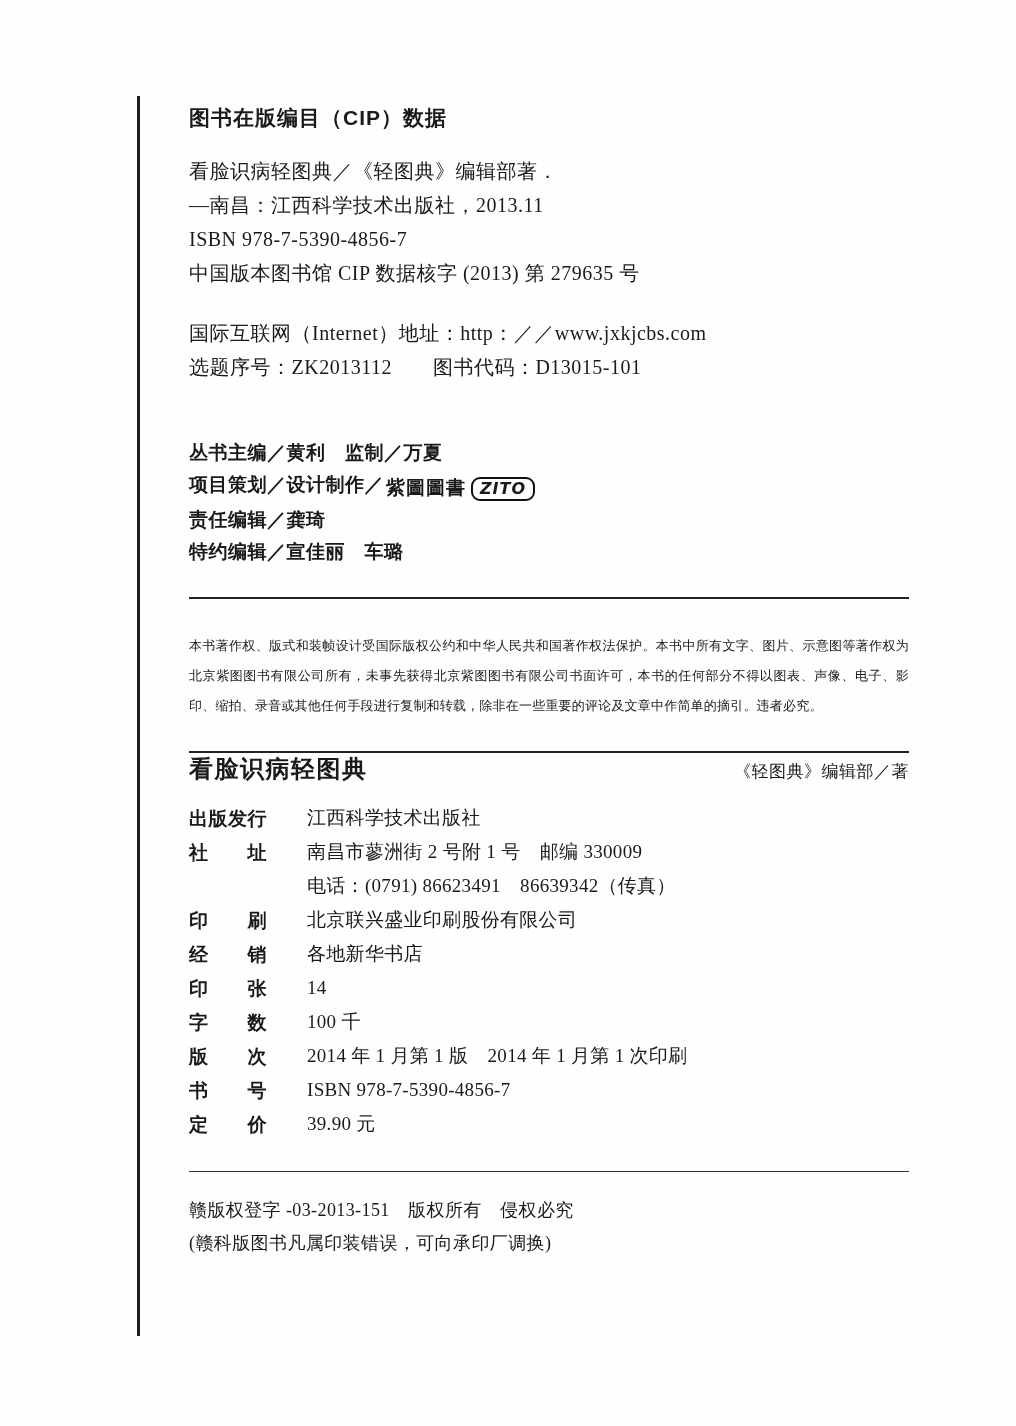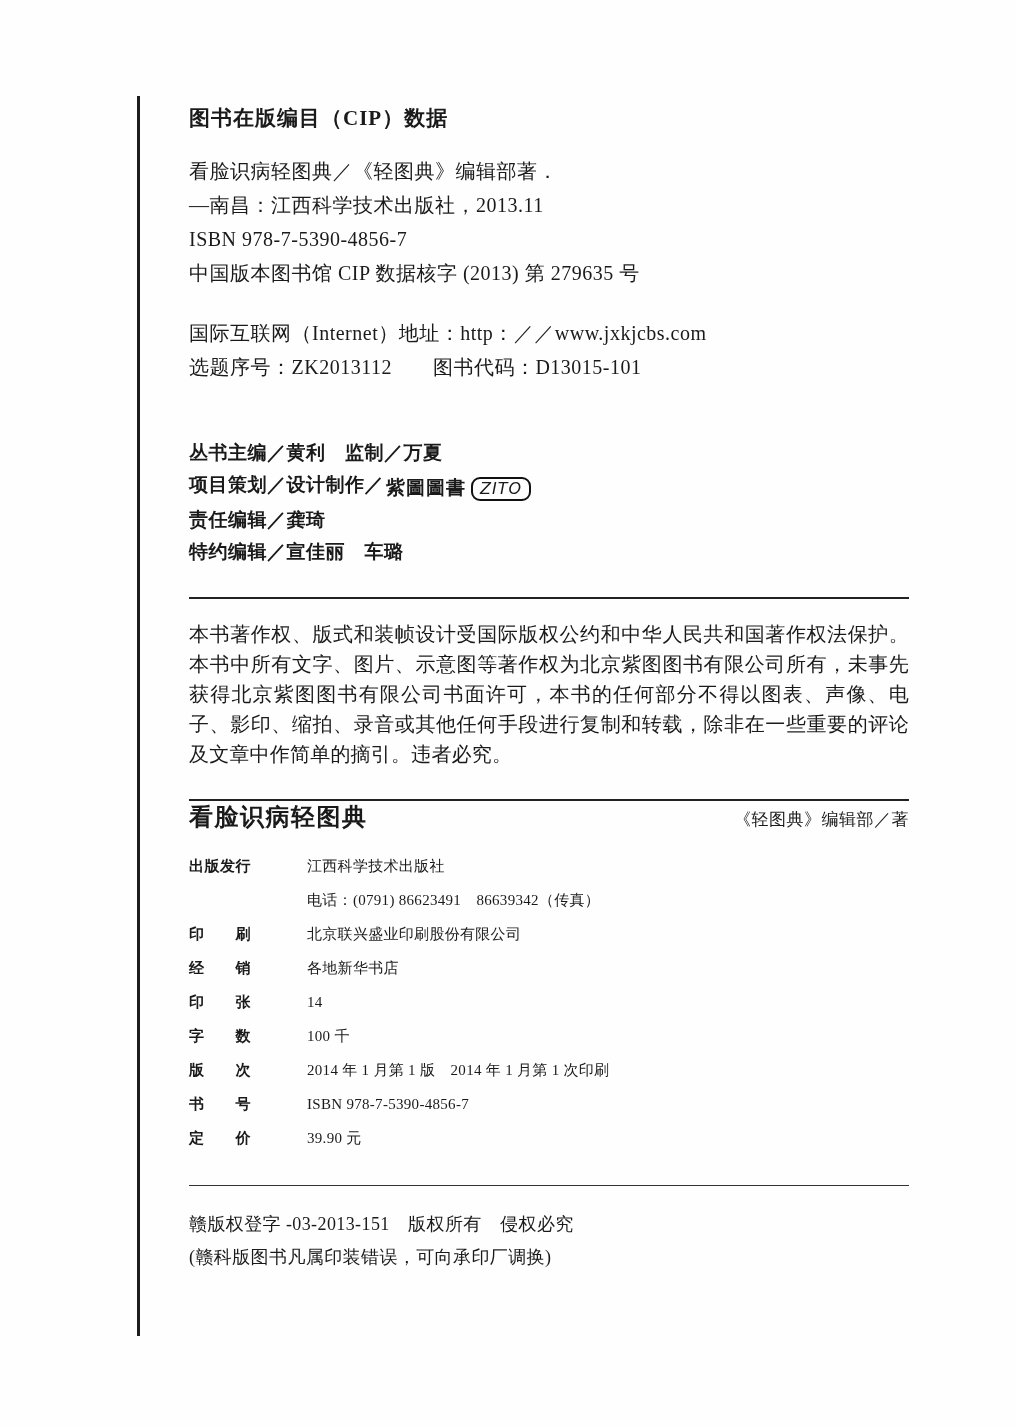--- a/index.html
+++ b/index.html
@@ -36,21 +36,21 @@
 
   .content {
     position: absolute;
     left: 189px;
     top: 104px;
     width: 720px;
   }
 
   
   .cip-title {
-    font-family: Liberation Serif, serif;
+    font-family: Liberation Sans, sans-serif;
     font-weight: bold;
     font-size: 21px;
     letter-spacing: 1px;
     margin-bottom: 22px;
   }
   .cip-line {
     font-size: 20px;
     line-height: 34px;
     letter-spacing: 0.5px;
     white-space: pre;
@@ -80,39 +80,39 @@
     font-size: 19px;
     letter-spacing: 1px;
   }
   .logo-badge {
     display: inline-block;
     border: 2px solid #111;
     border-radius: 9px;
     padding: 0px 7px 1px 7px;
     margin-left: 5px;
     font-family: "DejaVu Sans", "Liberation Sans", sans-serif;
-    font-weight: normal;
+    font-weight: bold;
     font-size: 16px;
     font-style: italic;
     letter-spacing: 1px;
     line-height: 19px;
   }
 
   
   .rule {
     height: 2px;
     background: #222;
     margin: 30px 0 0 0;
   }
   .rule.thin { height: 1px; background: #333; }
 
   
   .copyright {
-    margin-top: 20px;
-    font-size: 20px;
+    margin-top: 32px;
+    font-size: 13px;
     line-height: 30px;
     text-align: justify;
     letter-spacing: 0.2px;
   }
 
   
   .colophon-head {
     display: flex;
     align-items: baseline;
     justify-content: space-between;
@@ -129,21 +129,21 @@
   }
 
   table.colophon {
     margin-top: 16px;
     border-collapse: collapse;
     width: 100%;
   }
   table.colophon td {
     vertical-align: top;
     padding: 3px 0;
-    font-size: 15px;
+    font-size: 19px;
     line-height: 28px;
     white-space: pre;
   }
   td.label {
     width: 118px;
     font-family: "DejaVu Sans", "Liberation Sans", sans-serif;
     font-weight: bold;
     letter-spacing: 0.5px;
   }
   td.value { letter-spacing: 0.3px; }
@@ -202,20 +202,24 @@
       <div class="author-line">《轻图典》编辑部／著</div>
     </div>
 
     <table class="colophon">
       <tbody>
         <tr>
           <td class="label">出版发行</td>
           <td class="value">江西科学技术出版社</td>
         </tr>
         <tr>
+          <td class="label">社　　址</td>
+          <td class="value">南昌市蓼洲街 2 号附 1 号　邮编 330009</td>
+        </tr>
+        <tr>
           <td class="label"></td>
           <td class="value sub-value">电话：(0791) 86623491　86639342（传真）</td>
         </tr>
         <tr>
           <td class="label">印　　刷</td>
           <td class="value">北京联兴盛业印刷股份有限公司</td>
         </tr>
         <tr>
           <td class="label">经　　销</td>
           <td class="value">各地新华书店</td>

